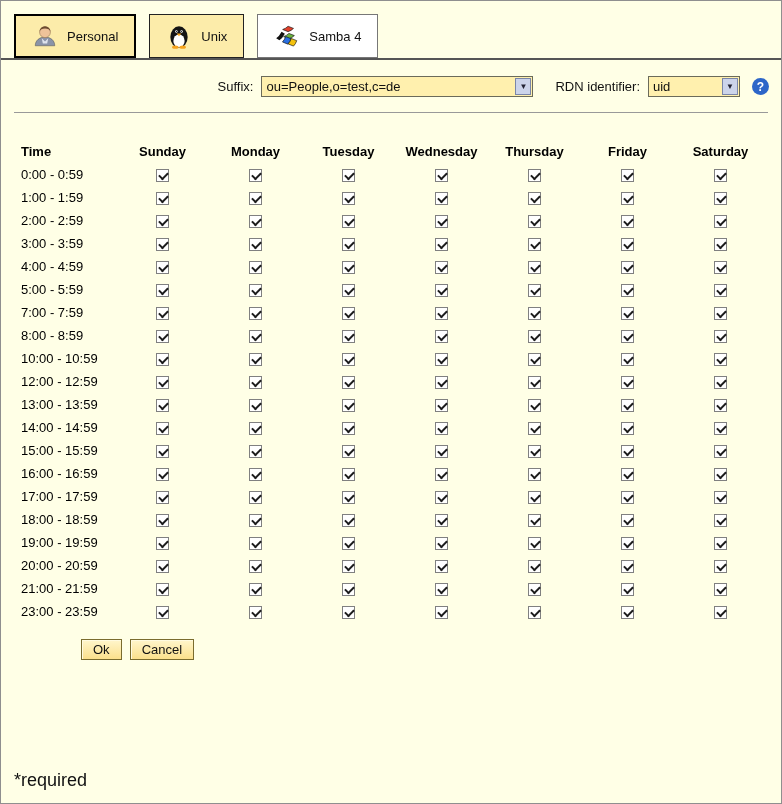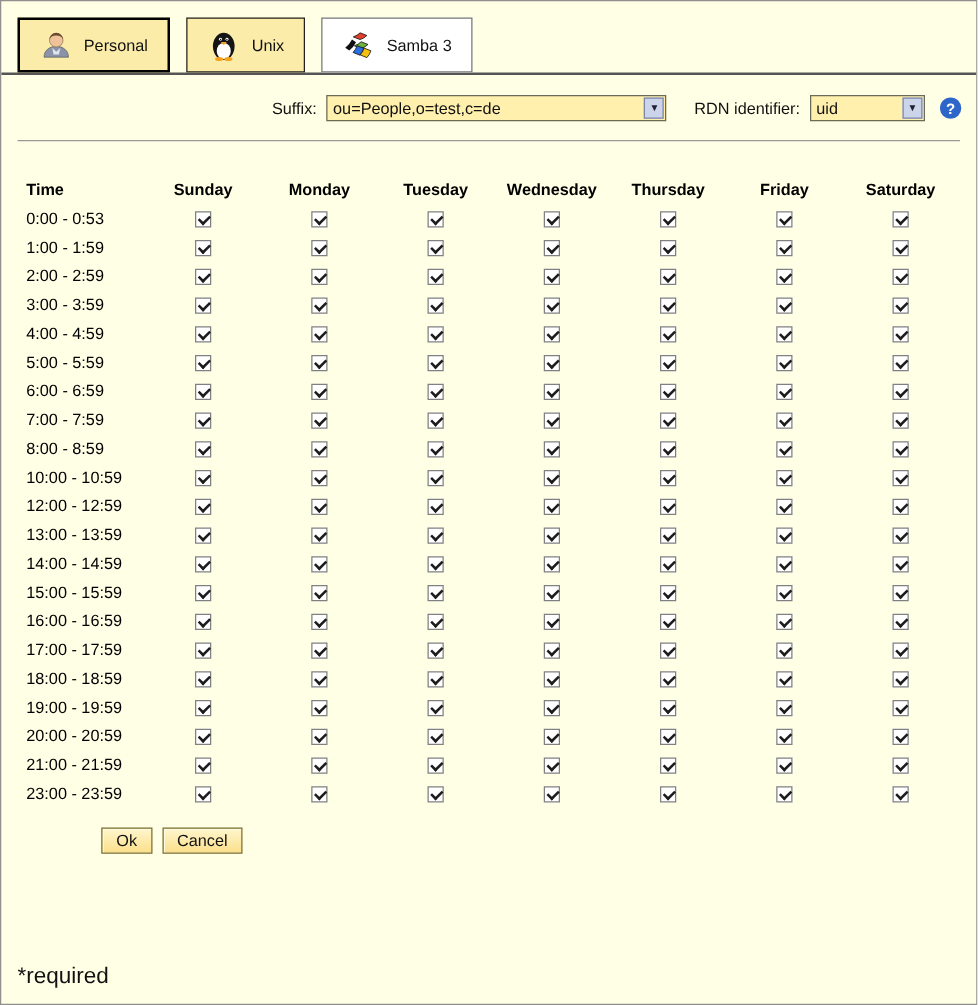--- a/index.html
+++ b/index.html
@@ -155,21 +155,21 @@
     <div class="tab tab--active">
       <span class="icon">
         <svg viewBox="0 0 24 24">
           <path d="M2 14 q3-2 5-6 l3 2 q-2 4-5 6z" fill="#111"></path>
           <path d="M8 6 l5 2 q3-1 5-3 l-5-2 q-2 2-5 3z" fill="#e1402a" stroke="#111" stroke-width="0.6"></path>
           <path d="M13 8 l5 2 q3-1 5-3 l-5-2 q-2 2-5 3z" fill="#6cb33f" stroke="#111" stroke-width="0.6" transform="translate(-4.2,4.6)"></path>
           <path d="M8 6 l5 2 q-1 3-3 5 l-5-2 q2-2 3-5z" fill="#2a6fe1" stroke="#111" stroke-width="0.6" transform="translate(2.8,6.5)"></path>
           <path d="M8 6 l5 2 q-1 3-3 5 l-5-2 q2-2 3-5z" fill="#f4c20d" stroke="#111" stroke-width="0.6" transform="translate(8.0,8.3)"></path>
         </svg>
       </span>
-      <span>Samba 3</span>
+      <span>Samba 4</span>
     </div>
   </div>
 
   <div class="options-row">
     <span class="opt-label">Suffix:</span>
     <span class="select-wrap">
       <select class="suffix-select">
         <option>ou=People,o=test,c=de</option>
       </select>
       <span class="dd-arrow">▼</span>
@@ -196,21 +196,21 @@
           <th>Monday</th>
           <th>Tuesday</th>
           <th>Wednesday</th>
           <th>Thursday</th>
           <th>Friday</th>
           <th>Saturday</th>
         </tr>
       </thead>
     <tbody>
         <tr>
-          <td class="time-col">0:00 - 0:53</td>
+          <td class="time-col">0:00 - 0:59</td>
           <td><input type="checkbox" checked="" style=""></td>
           <td><input type="checkbox" checked="" style=""></td>
           <td><input type="checkbox" checked="" style=""></td>
           <td><input type="checkbox" checked="" style=""></td>
           <td><input type="checkbox" checked="" style=""></td>
           <td><input type="checkbox" checked="" style=""></td>
           <td><input type="checkbox" checked="" style=""></td>
         </tr>
         <tr>
           <td class="time-col">1:00 - 1:59</td>
@@ -247,30 +247,20 @@
           <td><input type="checkbox" checked="" style=""></td>
           <td><input type="checkbox" checked="" style=""></td>
           <td><input type="checkbox" checked="" style=""></td>
           <td><input type="checkbox" checked="" style=""></td>
           <td><input type="checkbox" checked="" style=""></td>
           <td><input type="checkbox" checked="" style=""></td>
           <td><input type="checkbox" checked="" style=""></td>
         </tr>
         <tr>
           <td class="time-col">5:00 - 5:59</td>
-          <td><input type="checkbox" checked="" style=""></td>
-          <td><input type="checkbox" checked="" style=""></td>
-          <td><input type="checkbox" checked="" style=""></td>
-          <td><input type="checkbox" checked="" style=""></td>
-          <td><input type="checkbox" checked="" style=""></td>
-          <td><input type="checkbox" checked="" style=""></td>
-          <td><input type="checkbox" checked="" style=""></td>
-        </tr>
-        <tr>
-          <td class="time-col">6:00 - 6:59</td>
           <td><input type="checkbox" checked="" style=""></td>
           <td><input type="checkbox" checked="" style=""></td>
           <td><input type="checkbox" checked="" style=""></td>
           <td><input type="checkbox" checked="" style=""></td>
           <td><input type="checkbox" checked="" style=""></td>
           <td><input type="checkbox" checked="" style=""></td>
           <td><input type="checkbox" checked="" style=""></td>
         </tr>
         <tr>
           <td class="time-col">7:00 - 7:59</td>

